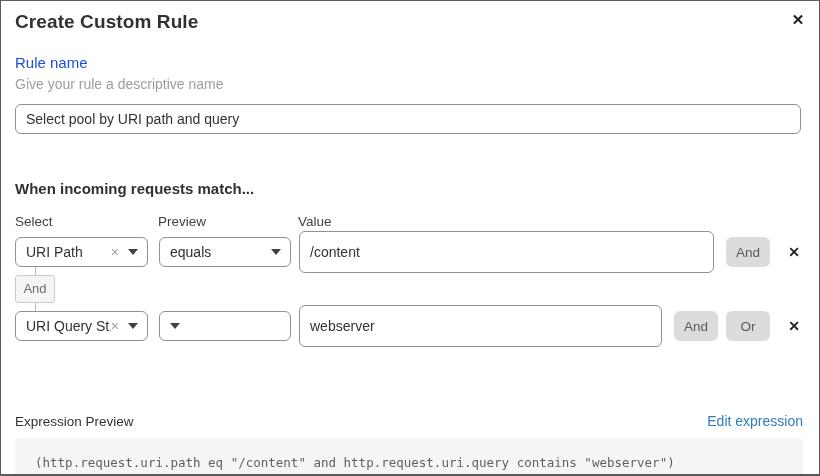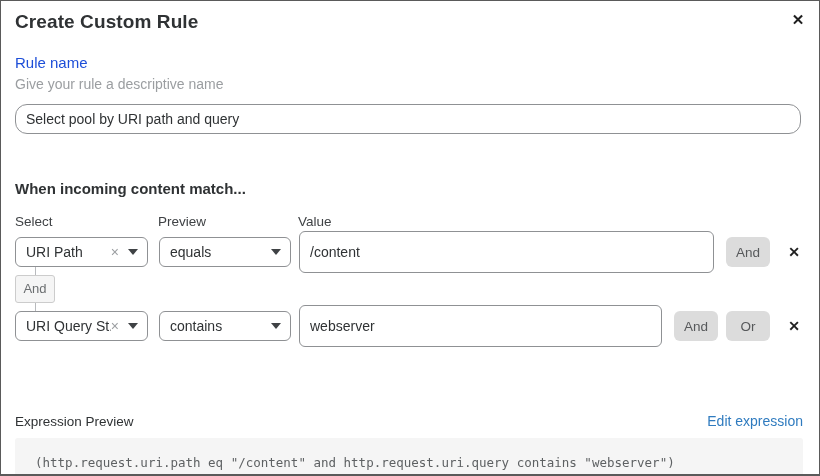--- a/index.html
+++ b/index.html
@@ -50,21 +50,21 @@
     font-size: 14px;
     color: #9b9ea1;
     margin-top: 5px;
   }
   .text-input {
     display: block;
     width: 786px;
     height: 30px;
     margin-top: 12px;
     border: 1px solid #8f9194;
-    border-radius: 12px;
+    border-radius: 6px;
     padding: 0 10px;
     font-family: "Liberation Sans", sans-serif;
     font-size: 14px;
     color: #2f3234;
     background: #ffffff;
     outline: none;
   }
 
   .match-section { margin-top: 46px; }
   .section-heading {
@@ -231,21 +231,21 @@
   <h1 class="dialog-title">Create Custom Rule</h1>
   <button class="close-btn">✕</button>
 
   <div class="rule-name-block">
     <div class="field-label">Rule name</div>
     <div class="field-hint">Give your rule a descriptive name</div>
     <input class="text-input" type="text" value="Select pool by URI path and query" style="">
   </div>
 
   <div class="match-section">
-    <div class="section-heading">When incoming content match...</div>
+    <div class="section-heading">When incoming requests match...</div>
 
     <div class="col-labels">
       <div class="lbl-field">Select</div>
       <div class="lbl-operator">Preview</div>
       <div class="lbl-value">Value</div>
     </div>
 
     <div class="cond-row">
       <div class="select-box">
         <span class="sel-text">URI Path</span>
@@ -271,21 +271,20 @@
     </div>
 
     <div class="cond-row" style="margin-top:0">
       <div class="select-box">
         <span class="sel-text">URI Query St...</span>
         <span class="clear-x">×</span>
         <span class="caret"></span>
       </div>
       <span class="gap-a"></span>
       <div class="select-box" style="width:132px">
-        <span class="sel-text">contains</span>
         <span class="caret"></span>
       </div>
       <span class="gap-b"></span>
       <input class="value-input" type="text" value="webserver" style="">
       <span class="gap-c"></span>
       <button class="op-btn">And</button>
       <button class="op-btn">Or</button>
       <button class="delete-x">✕</button>
     </div>
   </div>

